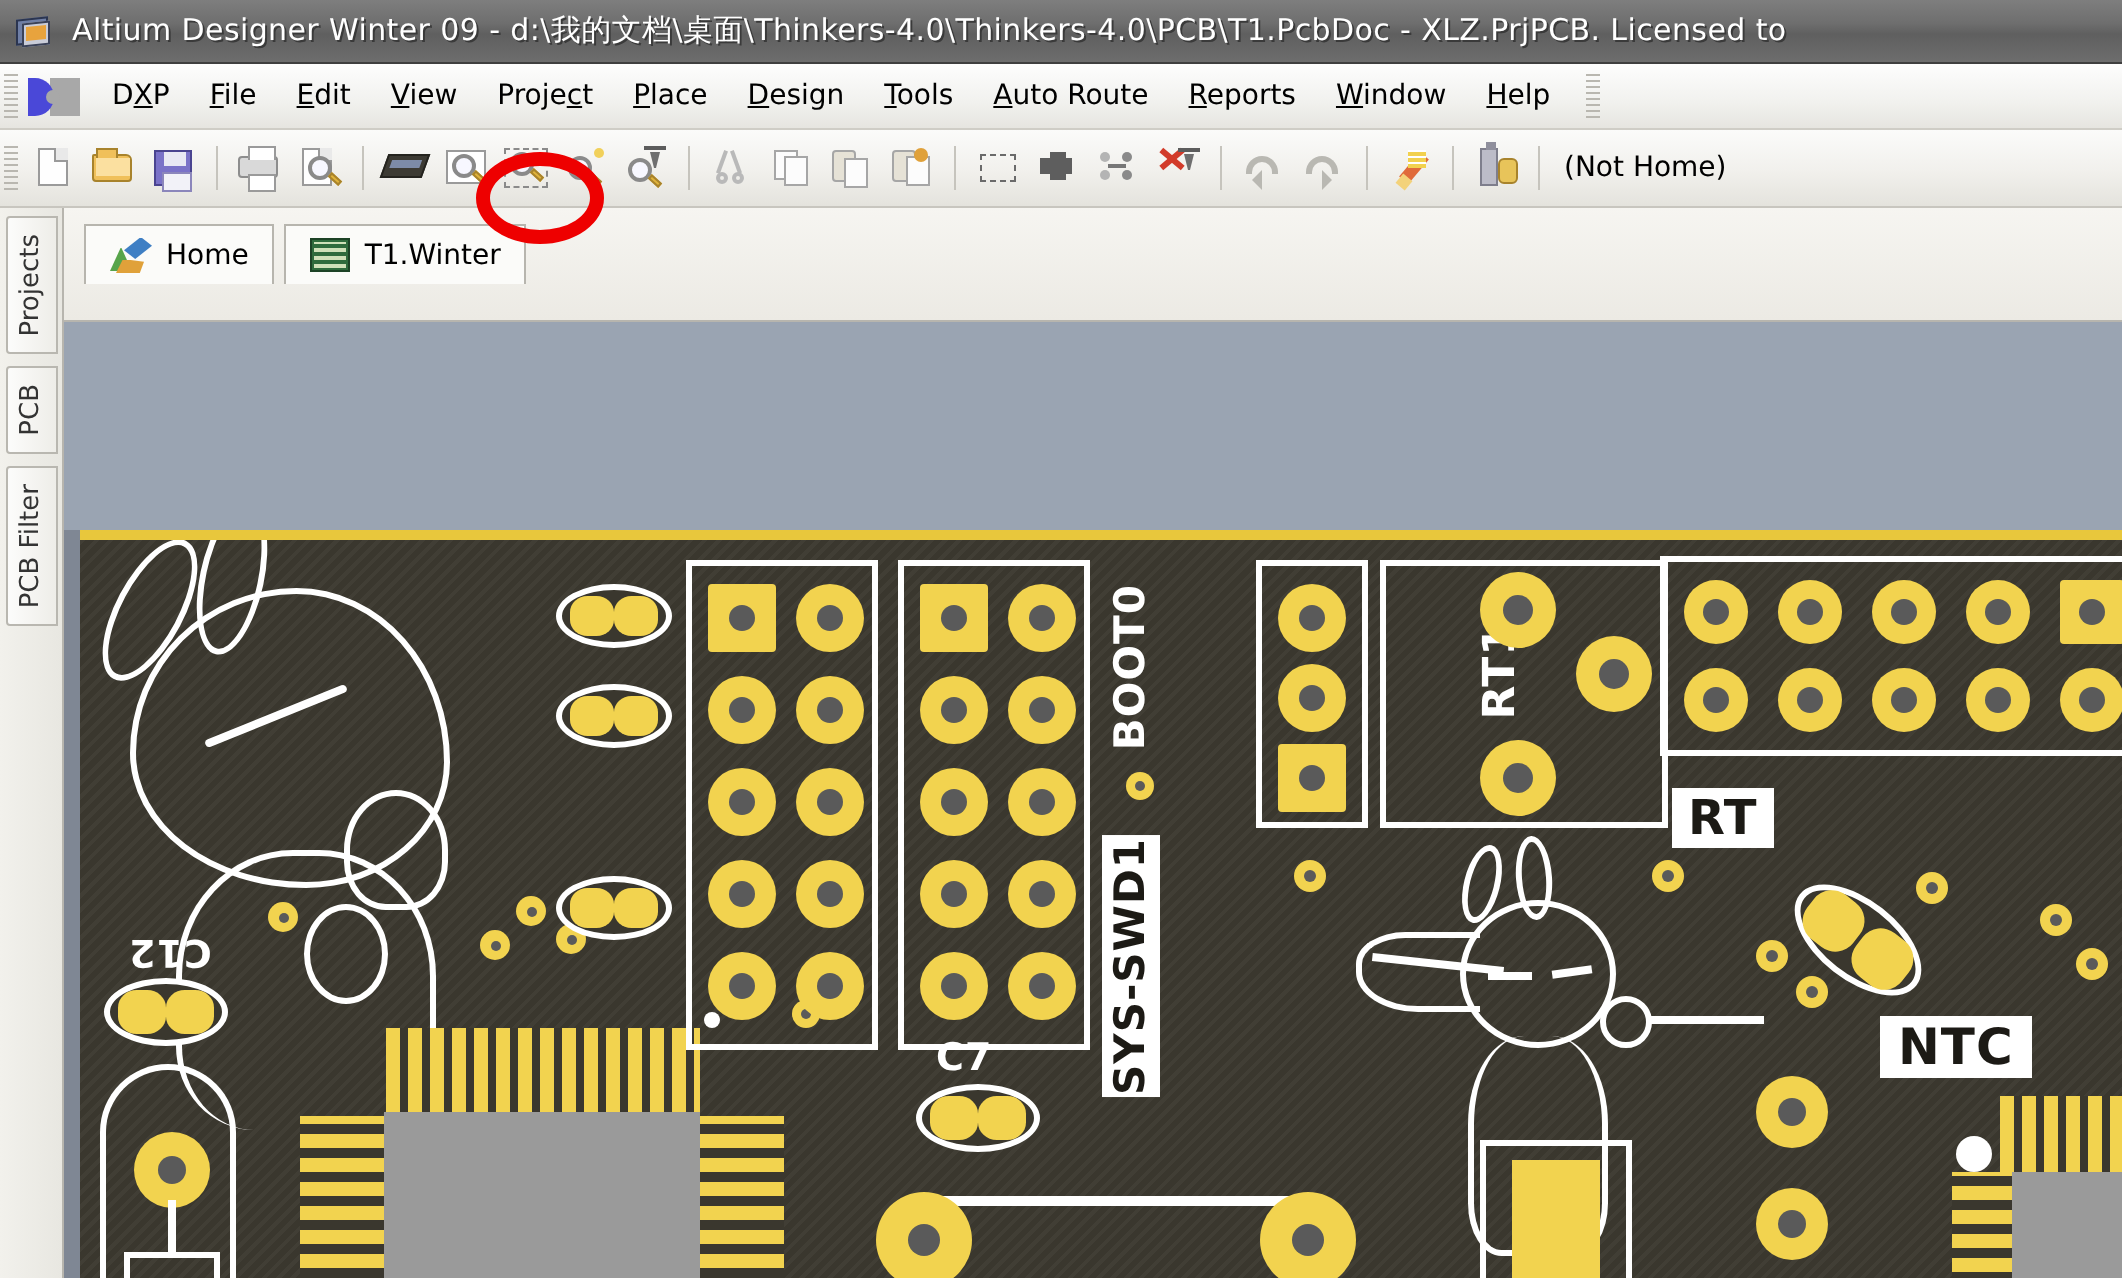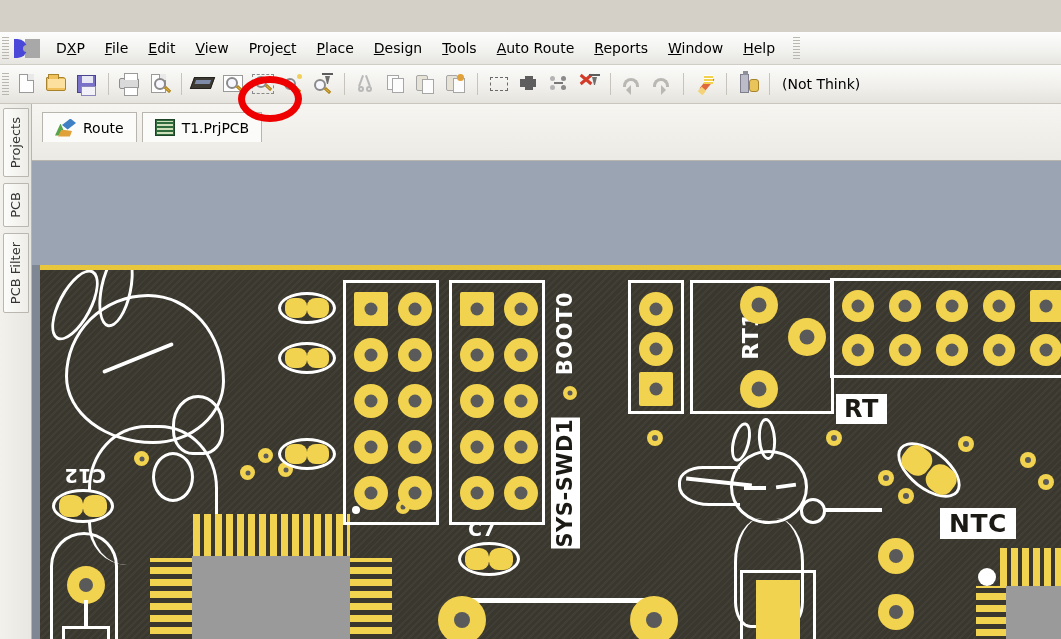--- a/index.html
+++ b/index.html
@@ -198,20 +198,28 @@
      background:repeating-linear-gradient(90deg,#f2d34f 0 7px,#3a372e 7px 11px);}
   .fingersV{position:absolute;
      background:repeating-linear-gradient(0deg,#f2d34f 0 7px,#3a372e 7px 12px);}
   .trace{position:absolute;background:#ffffff;}
 </style>
 </head>
 <body>
 
 <div id="app">
 
+  <div class="titlebar">
+    <div class="tb-icon">
+      <div class="bk1"></div>
+        <div class="bk2"></div>
+        <div class="bk3"></div>
+    </div>
+    <div class="ttl">Altium Designer Winter 09 - d:\我的文档\桌面\Thinkers-4.0\Thinkers-4.0\PCB\T1.PcbDoc - XLZ.PrjPCB. Licensed to</div>
+  </div>
 
   <div class="menubar">
     <div class="grip"></div>
     <div class="dxp-logo">
       <div class="r"></div>
         <div class="l"></div>
         <div class="c"></div>
     </div>
     <div class="menu-item">D<u>X</u>P</div>
     <div class="menu-item"><u>F</u>ile</div>
@@ -354,21 +362,21 @@
     <div class="tbsep"></div>
 
     <div class="tbtn">
       <span class="bottle">
           <span class="sp"></span>
         </span>
     </div>
 
     <div class="tbsep"></div>
 
-    <div class="tb-label">(Not Think)</div>
+    <div class="tb-label">(Not Home)</div>
   </div>
 
   <div class="annot-circle"></div>
 
   <div class="leftbar">
     <div class="vtab">
       <span>Projects</span>
     </div>
     <div class="vtab">
       <span>PCB</span>
@@ -378,25 +386,25 @@
     </div>
   </div>
 
   <div class="tabbar">
     <div class="dtab">
       <span class="home-ico">
           <i class="a"></i>
           <i class="b"></i>
           <i class="c"></i>
         </span>
-      <span>Route</span>
+      <span>Home</span>
     </div>
     <div class="dtab">
       <span class="pcb-ico"></span>
-      <span>T1.PrjPCB</span>
+      <span>T1.Winter</span>
     </div>
   </div>
 
   <div class="canvas">
 
     <div class="board-shadow"></div>
 
     <div class="board">
 
       <div class="silk" style="left:25px;top:24px;width:160px;height:150px;border-radius:52% 48% 45% 55%/55% 58% 42% 45%;"></div>

